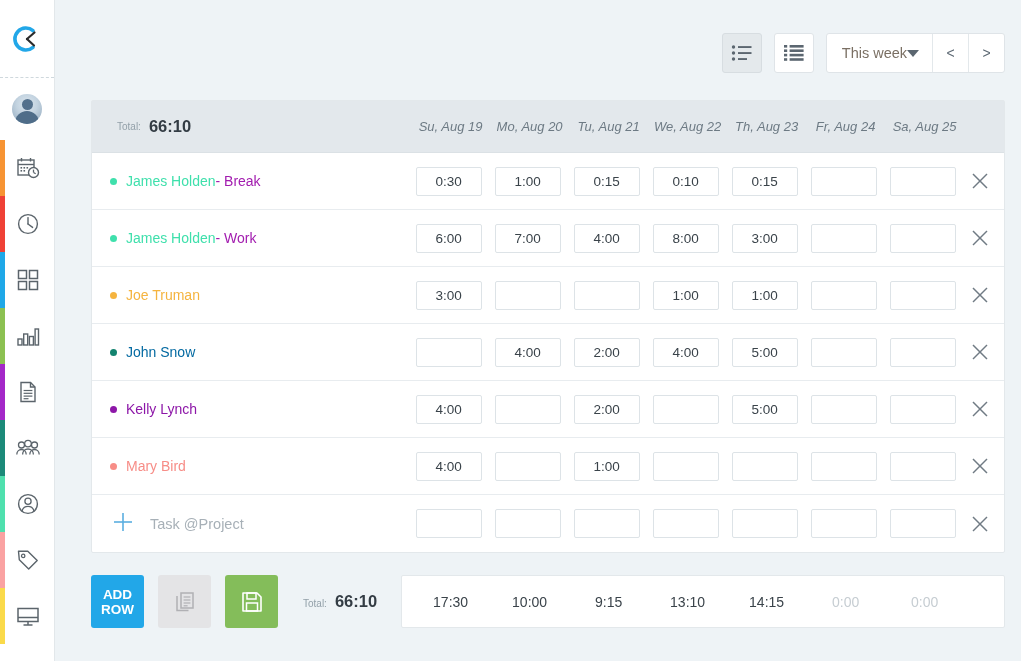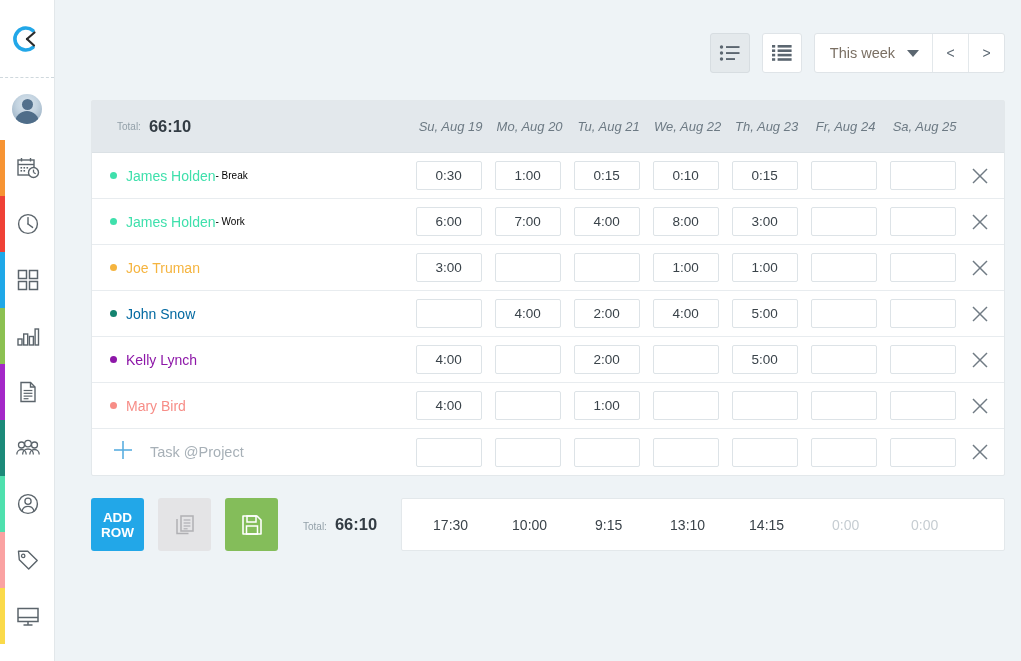--- a/index.html
+++ b/index.html
@@ -74,21 +74,21 @@
     display: flex; align-items: center; justify-content: center;
     cursor: pointer; margin-right: 12px;
   }
   .view-btn.active { background: #e4e9ec; border-color: #d7dde1; }
   .period-group {
     display: flex; align-items: stretch;
     border: 1px solid #dfe4e8; background: #fff; border-radius: 3px;
     height: 40px; overflow: hidden;
   }
   #period-select {
-    display: flex; align-items: center; gap: 12px;
+    display: flex; align-items: center; gap: 0;
     padding: 0 13px 0 15px; cursor: pointer;
     color: #7a6f63; font-size: 14.5px;
   }
   .caret { width: 0; height: 0; border-left: 6px solid transparent; border-right: 6px solid transparent; border-top: 7px solid #5b6670; }
   .nav-btn {
     width: 36px; border-left: 1px solid #e3e8eb;
     display: flex; align-items: center; justify-content: center;
     cursor: pointer; color: #5c6873; font-size: 14px;
   }
 
@@ -106,28 +106,28 @@
   }
   .total-label { color: #93a0a9; font-size: 10px; padding-left: 25px; }
   .total-value { color: #333c44; font-size: 16.5px; font-weight: bold; margin-left: 8px; }
   .head-days { margin-left: auto; display: flex; padding-right: 40px; font-style: italic; }
   .day-head {
     width: 79px; text-align: center;
     color: #6d7a84; font-size: 13px;
   }
 
   .row {
-    height: 46px; display: flex; align-items: center;
+    height: 57px; display: flex; align-items: center;
     border-bottom: 1px solid #e8ecef;
   }
   .row:last-child { border-bottom: none; }
   .row-label { padding-left: 18px; display: flex; align-items: center; white-space: nowrap; }
   .dot { width: 7px; height: 7px; border-radius: 50%; margin-right: 9px; flex: 0 0 7px; }
   .task-name { font-size: 14px; }
-  .task-suffix { font-size: 10px; color: #000000; }
+  .task-suffix { font-size: 14px; color: #a21caf; }
 
   .row-cells { margin-left: auto; display: flex; align-items: center; padding-right: 8px; }
   .cell { width: 79px; display: flex; justify-content: center; }
   .time-input {
     width: 66px; height: 29px;
     border: 1px solid #dde3e7; border-radius: 2px;
     background: #fff; text-align: center;
     font-family: "Liberation Sans", sans-serif;
     font-size: 13.5px; color: #3a434a; outline: none;
   }

